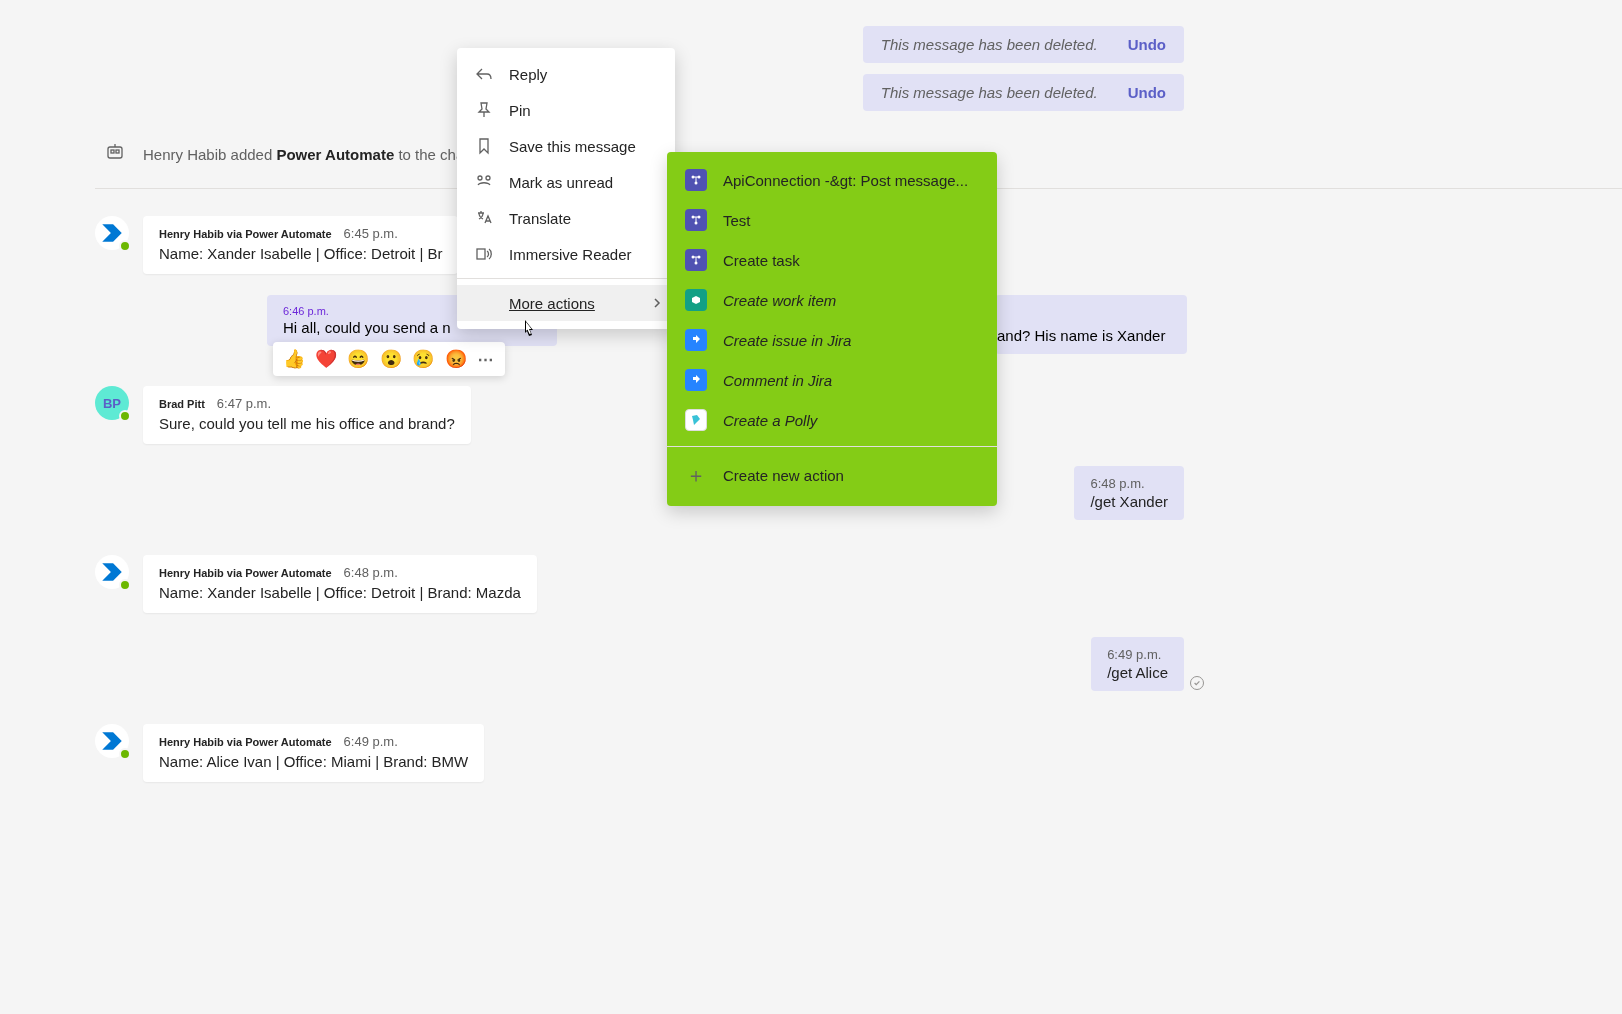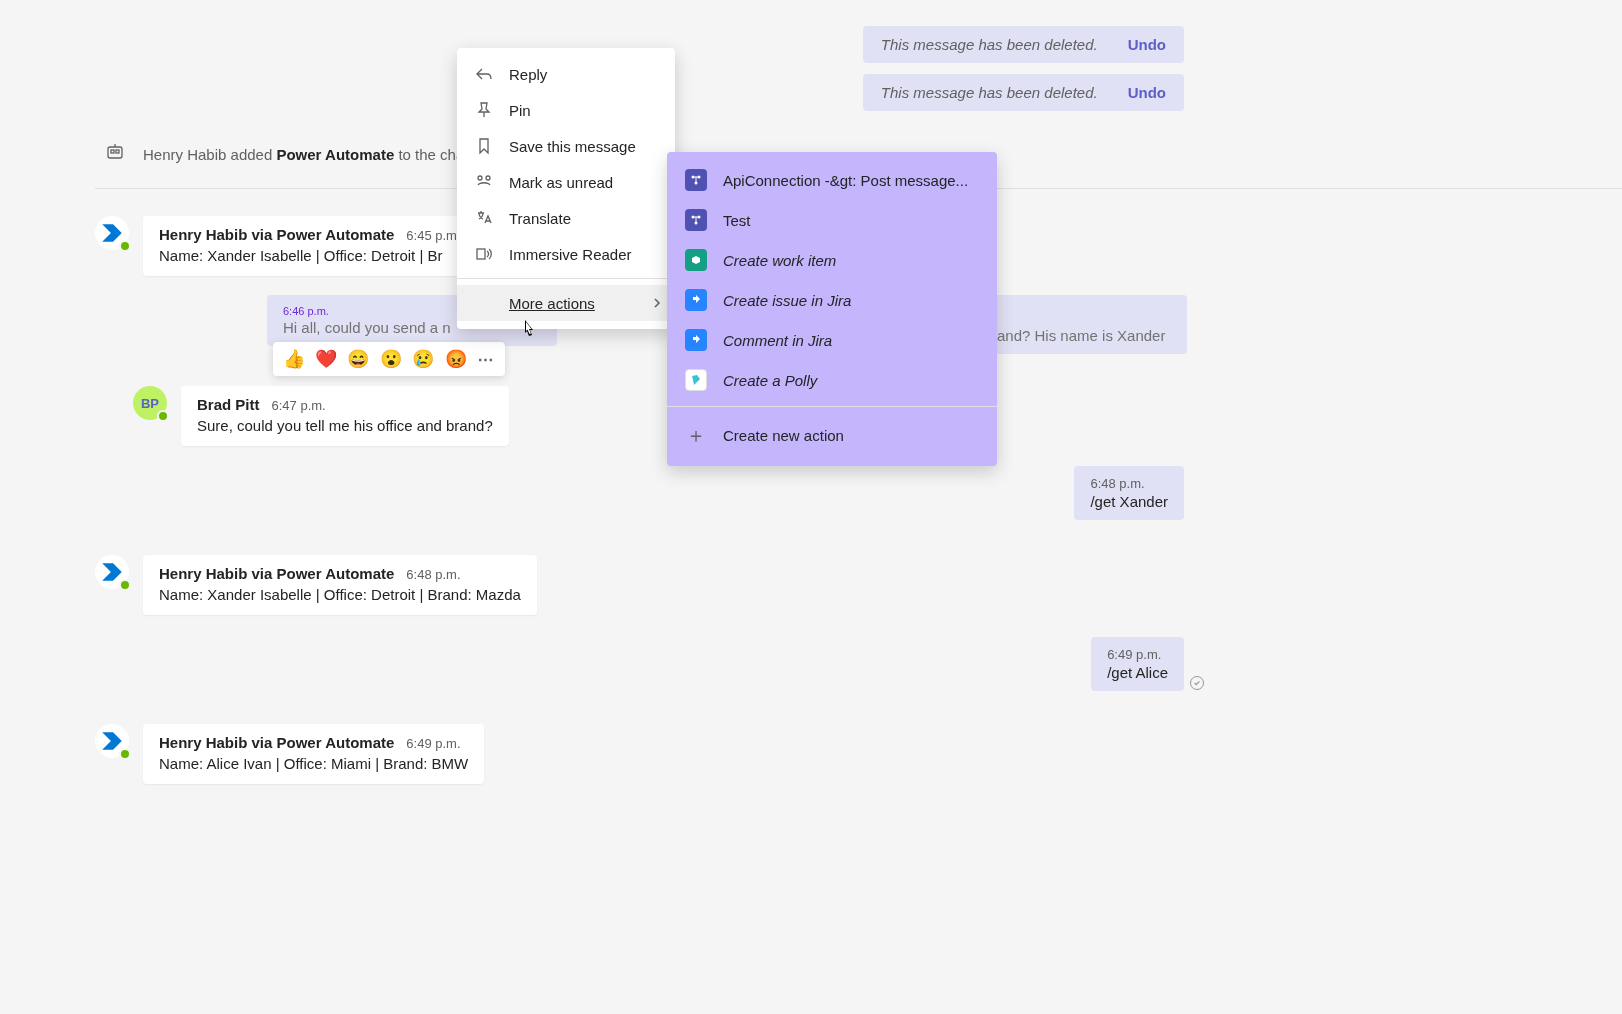--- a/index.html
+++ b/index.html
@@ -47,36 +47,36 @@
   }
   .system-row .bot-icon { color: #616161; }
   .system-row .text { color: #616161; font-size: 15px; }
   .system-row .text b { font-weight: 600; color: #242424; margin-top: 15px; }
 
   
   .msg-row { position: absolute; display: flex; gap: 14px; align-items: flex-start; }
   .avatar { width: 34px; height: 34px; border-radius: 50%; position: relative; flex-shrink: 0; }
   .avatar .presence { position: absolute; right: -2px; bottom: -2px; width: 12px; height: 12px; border-radius: 50%; background: #6bb700; border: 2px solid #f5f5f5; }
   .avatar.pa { background: #fff; display:flex; align-items:center; justify-content:center; }
-  .avatar.bp { background: #bef264; color: #5b5fc7; font-size: 13px; font-weight: 600; display:flex; align-items:center; justify-content:center;margin-left:38px; }
+  .avatar.bp { background: #5eead4; color: #5b5fc7; font-size: 13px; font-weight: 600; display:flex; align-items:center; justify-content:center; }
   .bubble { background: #fff; border-radius: 4px; padding: 10px 16px 12px; box-shadow: 0 1px 2px rgba(0,0,0,.06); }
   .bubble .hdr { display: flex; gap: 12px; align-items: baseline; margin-bottom: 4px; }
-  .bubble .hdr .name { font-weight: 600; font-size: 15px; color: #242424; }
+  .bubble .hdr .name { font-weight: 600; font-size: 11px; color: #242424; }
   .bubble .hdr .time { font-size: 13px; color: #616161; }
   .bubble .body { font-size: 15px; color: #242424; }
 
   
   .my-bubble { position: absolute; background: #e1e1f5; border-radius: 4px; padding: 10px 16px; }
   .my-bubble .time { font-size: 13px; color: #616161; margin-bottom: 2px; }
   .my-bubble .body { font-size: 15px; color: #242424; }
 
   
   .partial-bubble { position:absolute; background:#e1e1f5; border-radius:4px; padding:10px 16px; }
   .partial-bubble .time { font-size:11px; color:#6d28d9; margin-bottom:2px; }
-  .partial-bubble .body { font-size:15px; color:#737373; }
+  .partial-bubble .body { font-size:15px; color:#000000; }
 
   
   .reaction-bar {
     position: absolute;
     background: #fff;
     border-radius: 4px;
     box-shadow: 0 2px 8px rgba(0,0,0,.15);
     padding: 6px 10px;
     display: flex;
     gap: 10px;
@@ -100,21 +100,21 @@
     position: relative;
   }
   .ctx-menu .item:hover, .ctx-menu .item.hover { background: #f0f0f0; text-decoration: underline; }
   .ctx-menu .sep { height: 1px; background: #e1dfdd; margin: 6px 0; }
   .ctx-menu .item .icon-slot { width: 18px; height:18px; display:flex; align-items:center; justify-content:center; color:#616161; }
   .ctx-menu .item .chev { position:absolute; right:12px; color:#616161; }
 
   
   .sub-menu {
     position: absolute;
-    background: #c4b5fd;
+    background: #84cc16;
     border-radius: 4px;
     box-shadow: 0 6px 18px rgba(0,0,0,.18);
     padding: 8px 0;
     width: 330px;
   }
   .sub-menu .sitem {
     display: flex; align-items: center; gap: 16px;
     padding: 9px 18px; font-size: 15px; color: #242424; cursor: pointer;
   }
   .sub-menu .sitem.italic { font-style: italic; }
@@ -342,20 +342,31 @@
       <span class="app-icon blue">
           <svg width="12" height="12" viewBox="0 0 12 12" fill="#fff">
             <circle cx="3" cy="3" r="1.5"></circle>
             <circle cx="9" cy="3" r="1.5"></circle>
             <circle cx="6" cy="9" r="1.5"></circle>
             <path stroke="#fff" stroke-width="1" d="M3 3 L9 3 M6 3 L6 9"></path>
           </svg>
         </span>
       <span>Test</span>
     </div>
+    <div class="sitem">
+      <span class="app-icon blue">
+          <svg width="12" height="12" viewBox="0 0 12 12" fill="#fff">
+            <circle cx="3" cy="3" r="1.5"></circle>
+            <circle cx="9" cy="3" r="1.5"></circle>
+            <circle cx="6" cy="9" r="1.5"></circle>
+            <path stroke="#fff" stroke-width="1" d="M3 3 L9 3 M6 3 L6 9"></path>
+          </svg>
+        </span>
+      <span>Create task</span>
+    </div>
     <div class="sitem italic">
       <span class="app-icon teal">
           <svg width="12" height="12" viewBox="0 0 12 12" fill="#fff">
             <path d="M2 4 L6 2 L10 4 L10 8 L6 10 L2 8 Z"></path>
           </svg>
         </span>
       <span>Create work item</span>
     </div>
     <div class="sitem italic">
       <span class="app-icon jira">

